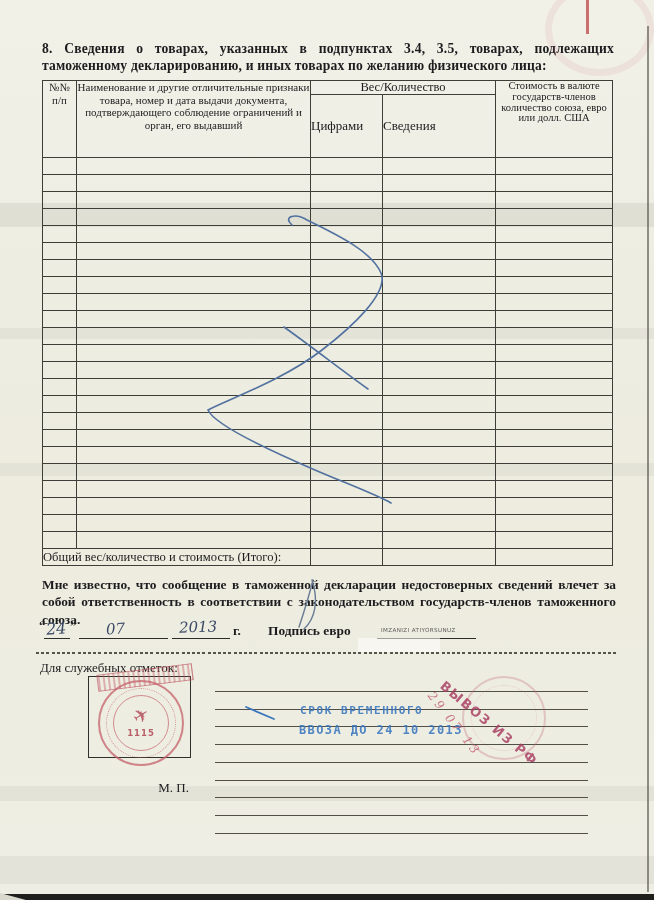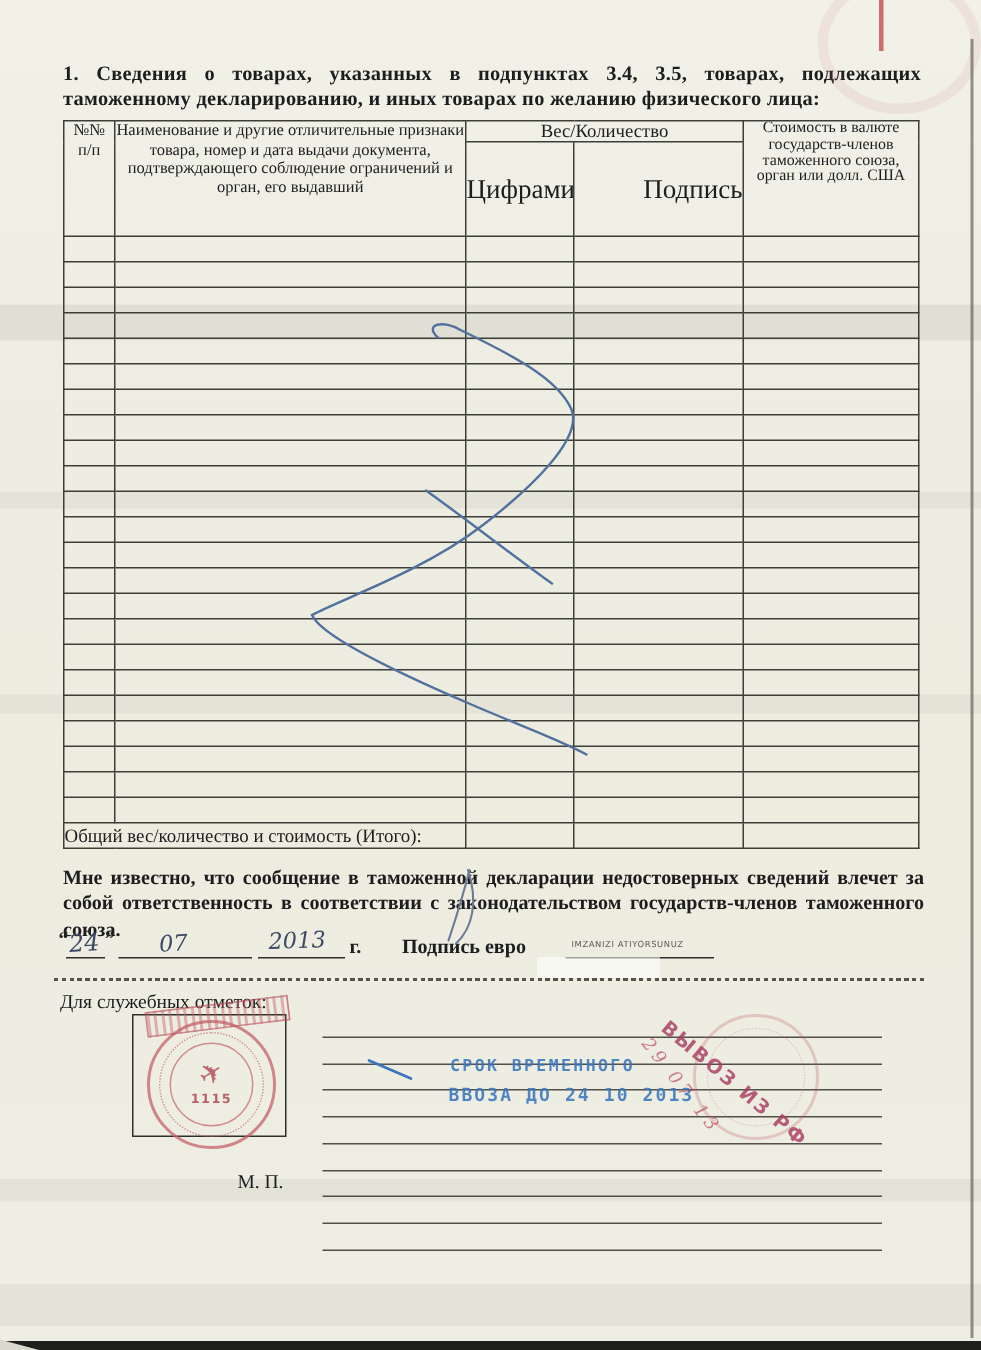--- a/index.html
+++ b/index.html
@@ -11,21 +11,21 @@
   .streak{position:absolute;left:0;width:654px;pointer-events:none;}
   
   .heading{position:absolute;left:42px;top:41px;width:572px;font-size:13.6px;font-weight:bold;line-height:16.5px;text-align:justify;letter-spacing:.2px;}
   
   table.goods{position:absolute;left:42px;top:80px;width:570px;border-collapse:collapse;table-layout:fixed;}
   table.goods td{border:1.2px solid #3e3e39;padding:0;overflow:hidden;}
   table.goods{border:1.8px solid #35352f;}
   td.c-num{font-size:11px;text-align:center;vertical-align:top;padding-top:2px;line-height:13px;}
   td.c-desc{font-size:11px;text-align:center;vertical-align:top;padding:3px 4px 0 4px;line-height:12.6px;}
   td.c-wk{font-size:12.5px;text-align:center;height:13px;line-height:13px;margin-top:48px;}
-  td.c-dig,td.c-word{font-size:18px;text-align:right;vertical-align:middle;height:62px;}
+  td.c-dig,td.c-word{font-size:13px;text-align:left;vertical-align:middle;height:62px;}
   td.c-val{font-size:10.6px;text-align:center;vertical-align:top;padding-top:3px;line-height:10.8px;}
   tr.body-row td{height:16px;}
   td.total-label{font-size:12.6px;padding:1px 2px 1px 4px;white-space:nowrap;height:16px;}
   
   .decl{position:absolute;left:42px;top:576px;width:574px;font-size:13.4px;font-weight:bold;line-height:17.4px;text-align:justify;}
   
   .dateline{position:absolute;left:0;top:614px;width:654px;height:34px;font-size:13px;}
   .q{position:absolute;top:4px;font-size:13px;font-weight:bold;}
   .hw{font-family:"DejaVu Serif",serif;font-style:italic;color:#3c4a66;}
   .uline{position:absolute;border-bottom:1.3px solid #2c2c28;height:24px;}
@@ -69,43 +69,43 @@
 <body>
 
 <div class="page">
 
   <div class="streak" style="top:203px;height:24px;background:rgba(150,148,138,.16);"></div>
   <div class="streak" style="top:328px;height:11px;background:rgba(150,148,138,.10);"></div>
   <div class="streak" style="top:463px;height:13px;background:rgba(150,148,138,.10);"></div>
   <div class="streak" style="top:786px;height:15px;background:rgba(150,148,138,.12);"></div>
   <div class="streak" style="top:856px;height:28px;background:rgba(140,138,128,.10);"></div>
 
-  <div class="heading">1. Сведения о товарах, указанных в подпунктах 3.4, 3.5, товарах, подлежащих таможенному декларированию, и иных товарах по желанию физического лица:</div>
+  <div class="heading">8. Сведения о товарах, указанных в подпунктах 3.4, 3.5, товарах, подлежащих таможенному декларированию, и иных товарах по желанию физического лица:</div>
 
   <table class="goods">
     <colgroup>
         <col style="width:34px">
         <col style="width:234px">
         <col style="width:72px">
         <col style="width:113px">
         <col style="width:117px">
       </colgroup>
     <tbody>
       <tr>
         <td class="c-num" rowspan="2">
           <div>№№</div>
           <div>п/п</div>
         </td>
         <td class="c-desc" rowspan="2">Наименование и другие отличительные признаки товара, номер и дата выдачи документа, подтверждающего соблюдение ограничений  и орган, его выдавший</td>
         <td class="c-wk" colspan="2">Вес/Количество</td>
-        <td class="c-val" rowspan="2">Стоимость в валюте государств-членов таможенного союза, орган или долл. США</td>
+        <td class="c-val" rowspan="2">Стоимость в валюте государств-членов количество союза, евро или долл. США</td>
       </tr>
       <tr>
         <td class="c-dig">Цифрами</td>
-        <td class="c-word">Подпись</td>
+        <td class="c-word">Сведения</td>
       </tr>
     </tbody>
     <tbody id="body-rows">
         <tr class="body-row">
           <td></td>
           <td></td>
           <td></td>
           <td></td>
           <td></td>
         </tr>

